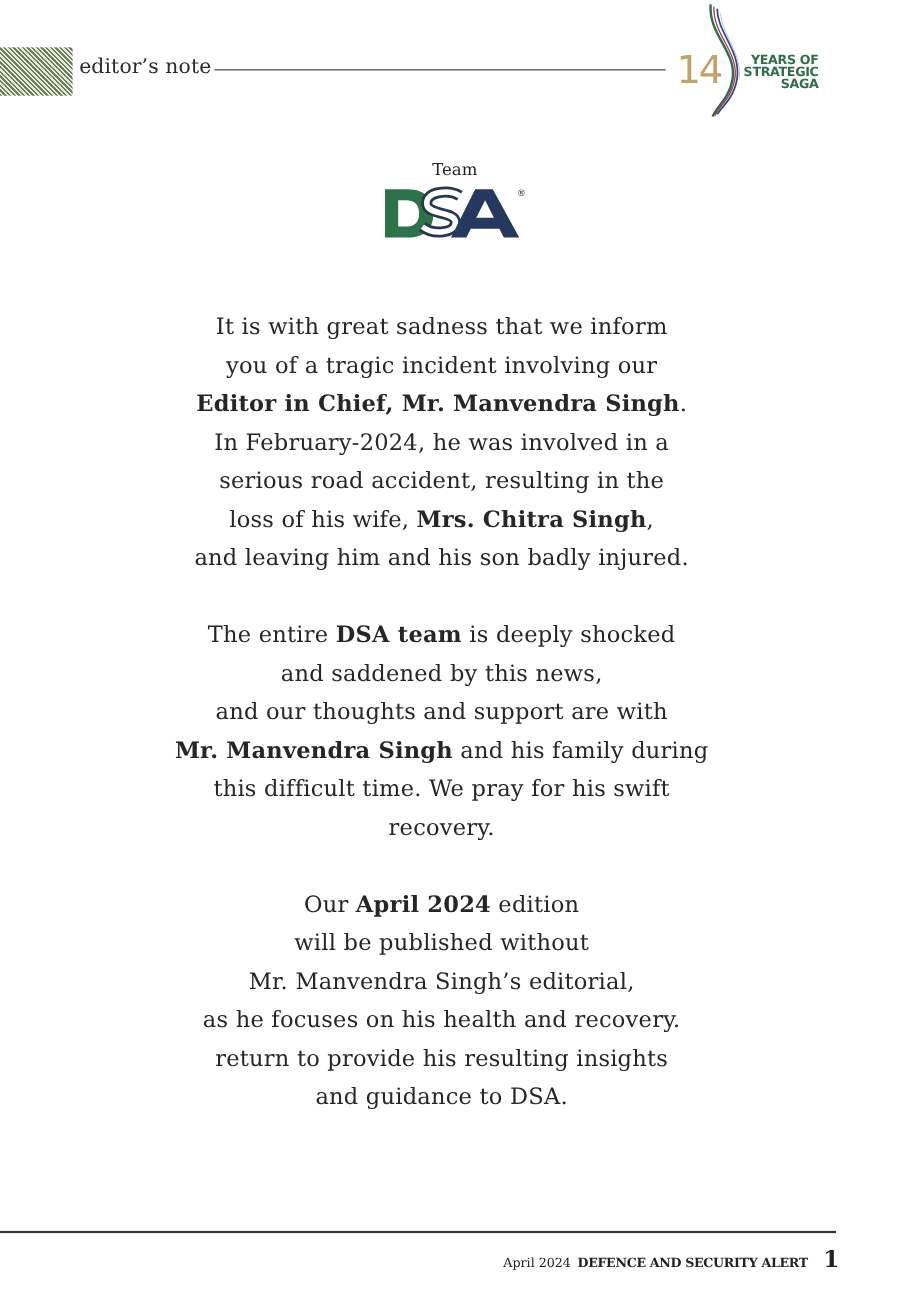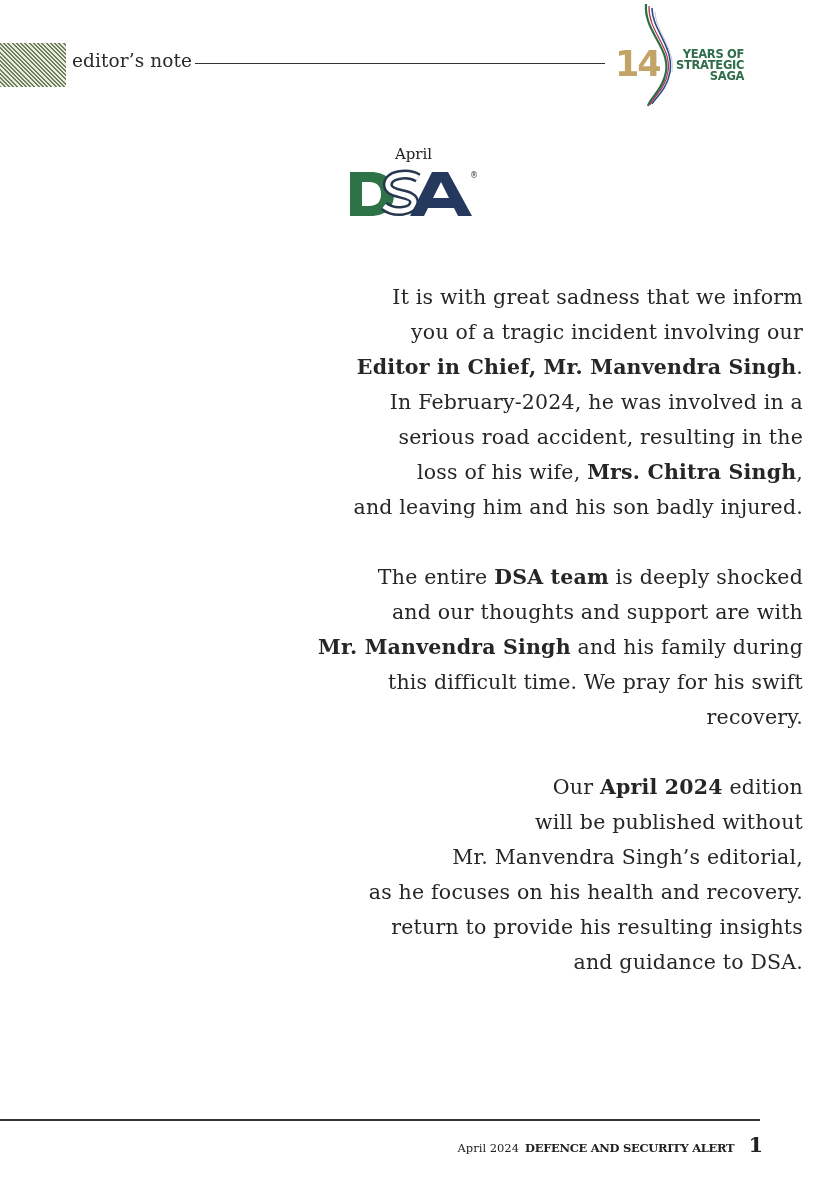--- a/index.html
+++ b/index.html
@@ -15,37 +15,37 @@
     .section-title {
       position: absolute; left: 72px; top: 50px; font-size: 18.5px; color: #2a2a2a;
       font-family: "DejaVu Serif", serif; letter-spacing: 0.1px;
     }
     .header-rule {
       position: absolute; left: 195px; top: 63px; width: 410px; height: 1.3px; background: #333;
     }
     .anniv { position: absolute; left: 612px; top: 0; width: 160px; height: 110px; }
     .anniv-num {
       position: absolute; left: 3px; top: 47px; font-family: "DejaVu Sans", sans-serif;
-      font-weight: bold; font-size: 35px; color: #c2a468; letter-spacing: -2px; line-height: 1;
+      font-weight: normal; font-size: 35px; color: #c2a468; letter-spacing: -2px; line-height: 1;
     }
     .anniv-text {
       position: absolute; left: 64px; top: 49px; font-family: "DejaVu Sans", sans-serif;
       font-weight: bold; font-size: 11.5px; line-height: 11px; color: #2f6e48; letter-spacing: -0.3px; text-align: right;
     }
     .anniv-text span { display: block; }
     .anniv svg { position: absolute; left: 28px; top: 2px; }
 
     .team-label {
       position: absolute; left: 0; width: 827px; top: 145px; text-align: center;
       font-size: 15px; color: #222; font-family: "DejaVu Serif", serif;
     }
     .dsa-logo { position: absolute; left: 348px; top: 168px; width: 130px; height: 52px; }
 
     .body-text {
-      position: absolute; left: 0; width: 803px; top: 280px; text-align: right;
+      position: absolute; left: 0; width: 803px; top: 280px; text-align: center;
       font-family: "DejaVu Serif", serif; font-size: 20.5px; line-height: 35px; color: #262626;
       letter-spacing: 0.2px;
     }
     .para { margin: 0 0 35px 0; }
     .para .line { display: block; white-space: nowrap; }
     b { font-weight: bold; }
 
     .footer-rule {
       position: absolute; left: 0; top: 1119px; width: 760px; height: 1.5px; background: #333;
     }
@@ -72,41 +72,42 @@
     <path d="M15 10 C 16 30, 35 46, 32 70" stroke="#c9c9c9" stroke-width="1" fill="none"></path>
   </svg>
   <div class="anniv-num">14</div>
   <div class="anniv-text">
     <span>YEARS OF</span>
     <span>STRATEGIC</span>
     <span>SAGA</span>
   </div>
 </div>
 
-<div class="team-label">April</div>
+<div class="team-label">Team</div>
 <svg class="dsa-logo" viewBox="0 0 130 52">
   <path d="M2 4 H22 C40 4 46 14 46 26 C46 38 40 48 22 48 H2 Z M14 14 V38 H21 C30 38 33 33 33 26 C33 19 30 14 21 14 Z" fill="#2e7247" fill-rule="evenodd"></path>
   <path d="M70 10 C60 4 38 6 40 18 C42 28 66 24 66 34 C66 44 46 46 36 38" stroke="#26374f" stroke-width="10" fill="none"></path>
   <path d="M70 10 C60 4 38 6 40 18 C42 28 66 24 66 34 C66 44 46 46 36 38" stroke="#ffffff" stroke-width="5" fill="none"></path>
   <path d="M84 4 H100 L124 48 H110 L106 40 H80 L76 48 H62 Z M85 30 H101 L93 14 Z" fill="#25385e" fill-rule="evenodd"></path>
   <text x="122" y="10" font-size="8" fill="#333" font-family="DejaVu Sans, sans-serif">®</text>
 </svg>
 
 <div class="body-text" id="body-text">
     <div class="para">
       <span class="line"><span>It is with great sadness that we inform</span></span>
       <span class="line"><span>you of  a tragic incident involving our</span></span>
       <span class="line"><b>Editor in Chief, Mr. Manvendra Singh</b><span>.</span></span>
       <span class="line"><span>In February-2024, he was involved in a</span></span>
       <span class="line"><span>serious road accident, resulting in the</span></span>
       <span class="line"><span>loss of  his wife, </span><b>Mrs. Chitra Singh</b><span>,</span></span>
       <span class="line"><span>and leaving him and his son badly injured.</span></span>
     </div>
     <div class="para">
       <span class="line"><span>The entire </span><b>DSA team</b><span> is deeply shocked</span></span>
+      <span class="line"><span>and saddened by this news,</span></span>
       <span class="line"><span>and our thoughts and support are with</span></span>
       <span class="line"><b>Mr. Manvendra Singh</b><span> and his family during</span></span>
       <span class="line"><span>this difficult time. We pray for his swift</span></span>
       <span class="line"><span>recovery.</span></span>
     </div>
     <div class="para">
       <span class="line"><span>Our </span><b>April 2024</b><span> edition</span></span>
       <span class="line"><span>will be published without</span></span>
       <span class="line"><span>Mr. Manvendra Singh’s editorial,</span></span>
       <span class="line"><span>as he focuses on his health and recovery.</span></span>

